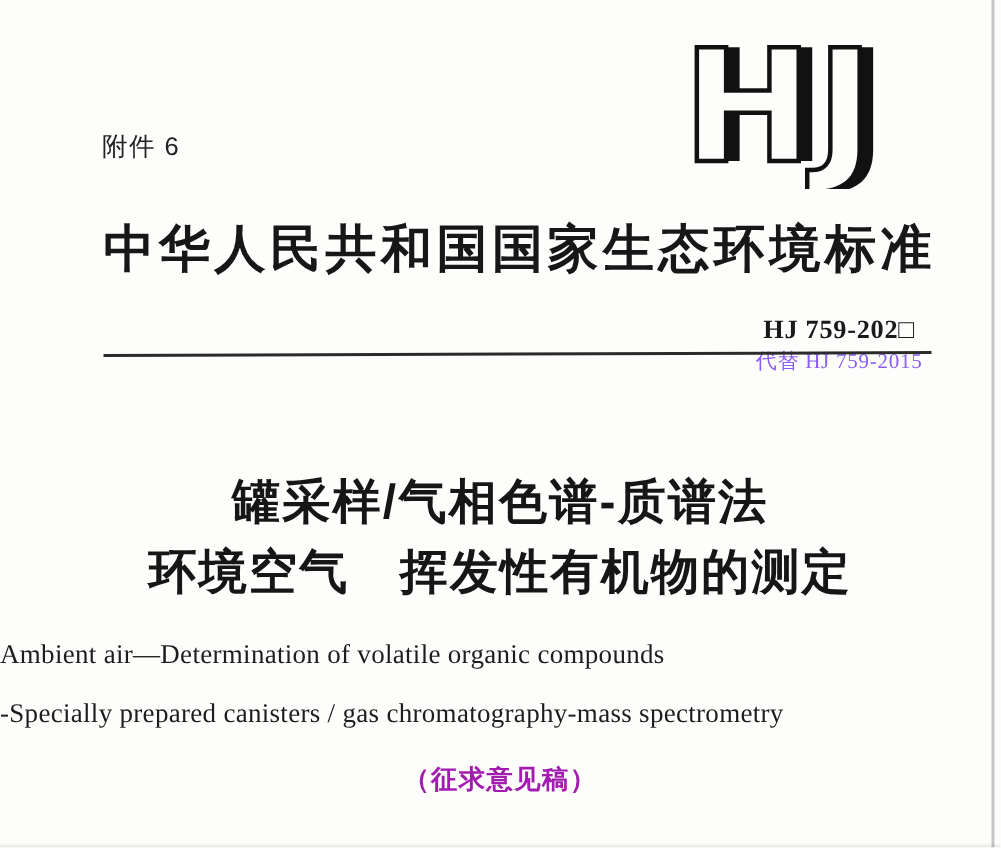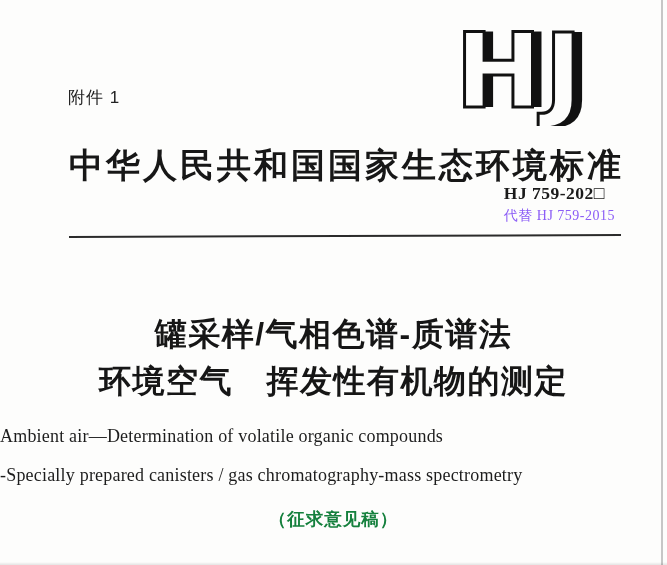--- a/index.html
+++ b/index.html
@@ -43,22 +43,22 @@
   .logo .logo-front { fill: #fdfdfc; stroke: #111; stroke-width: 3; }
   .standard-name {
     position: absolute; left: 69px; top: 143px;
     width: 552px;
     font-size: 34px; font-weight: 700;
     text-align: justify; text-align-last: justify;
     white-space: nowrap;
     color: #171717;
   }
   .std-number-block {
-    position: absolute; right: 52px; top: 183px;
-    text-align: left; line-height: 1.25;
+    position: absolute; right: 52px; top: 209px;
+    text-align: center; line-height: 1.25;
   }
   .std-number {
     font-size: 17.5px; font-weight: 700; color: #1a1a1a;
     letter-spacing: 0.5px;
   }
   .std-replaces {
     font-size: 14px; color: #8b5cf6; margin-top: 2px;
     letter-spacing: 0.5px;
   }
   .header-rule {
@@ -76,30 +76,30 @@
   .english-sub {
     position: absolute; left: 0; width: 667px; 
     font-size: 18px; color: #1d1d1d; letter-spacing: 0.2px;
   }
   .english-line1 { top: 426px; }
   .english-line2 { top: 465px; }
   .draft-note {
     position: absolute; left: 0; top: 507px;
     width: 667px; text-align: center;
     font-family: "Liberation Sans", "DejaVu Sans", sans-serif;
-    font-weight: 700; font-size: 17.5px; color: #15803d;
+    font-weight: 700; font-size: 17.5px; color: #a21caf;
     letter-spacing: 1px;
   }
 </style>
 </head>
 <body>
 
 <div class="page">
 
-  <div class="attachment-label">附件 1</div>
+  <div class="attachment-label">附件 6</div>
 
   <svg class="logo" viewBox="0 0 172 112" aria-hidden="true">
     <text class="logo-back" x="16" y="93">HJ</text>
     <text class="logo-front" x="7" y="93">HJ</text>
   </svg>
 
   <div class="standard-name">中华人民共和国国家生态环境标准</div>
 
   <div class="std-number-block">
     <div class="std-number">HJ 759-202□</div>

